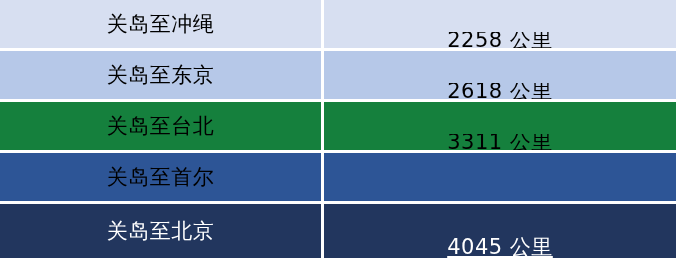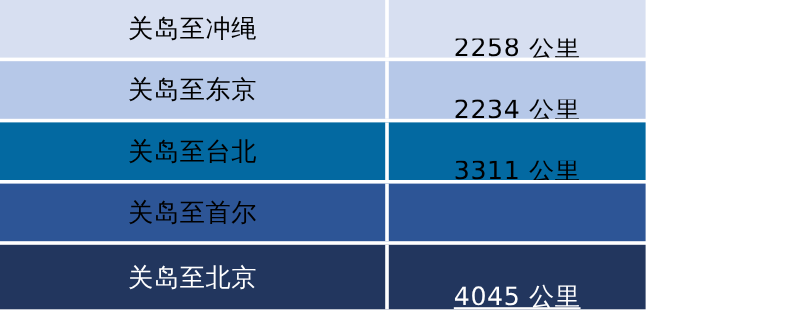--- a/index.html
+++ b/index.html
@@ -7,21 +7,21 @@
     padding: 0;
     background: #ffffff;
   }
   body {
     width: 676px;
     height: 258px;
     overflow: hidden;
     font-family: "DejaVu Sans", "Liberation Sans", sans-serif;
   }
   #distance-table {
-    width: 538px;
+    width: 676px;
     height: 258px;
     display: flex;
     flex-direction: column;
     background: #ffffff;
     text-align: right;
   }
   .table-row {
     display: flex;
     flex-direction: row;
     height: 48px;
@@ -66,24 +66,24 @@
 
   <div class="table-row" style="background: rgb(215, 223, 241);">
     <div class="cell cell-route" style="color: rgb(0, 0, 0);">关岛至冲绳</div>
     <div class="cell-divider" style="background: rgb(255, 255, 255);"></div>
     <div class="cell cell-distance" style="color: rgb(0, 0, 0);">2258 公里</div>
   </div>
 
   <div class="table-row" style="background: rgb(182, 200, 232);">
     <div class="cell cell-route" style="color: rgb(0, 0, 0);">关岛至东京</div>
     <div class="cell-divider" style="background: rgb(255, 255, 255);"></div>
-    <div class="cell cell-distance" style="color: rgb(0, 0, 0);">2234 公里</div>
+    <div class="cell cell-distance" style="color: rgb(0, 0, 0);">2618 公里</div>
   </div>
 
-  <div class="table-row" style="background: #0369a1;">
+  <div class="table-row" style="background: #15803d;">
     <div class="cell cell-route" style="color: rgb(0, 0, 0);">关岛至台北</div>
     <div class="cell-divider" style="background: rgb(255, 255, 255);"></div>
     <div class="cell cell-distance" style="color: rgb(0, 0, 0);">3311 公里</div>
   </div>
 
   <div class="table-row" style="background: rgb(45, 85, 150);">
     <div class="cell cell-route" style="color: rgb(0, 0, 0);">关岛至首尔</div>
     <div class="cell-divider" style="background: rgb(255, 255, 255);"></div>
   </div>
 

